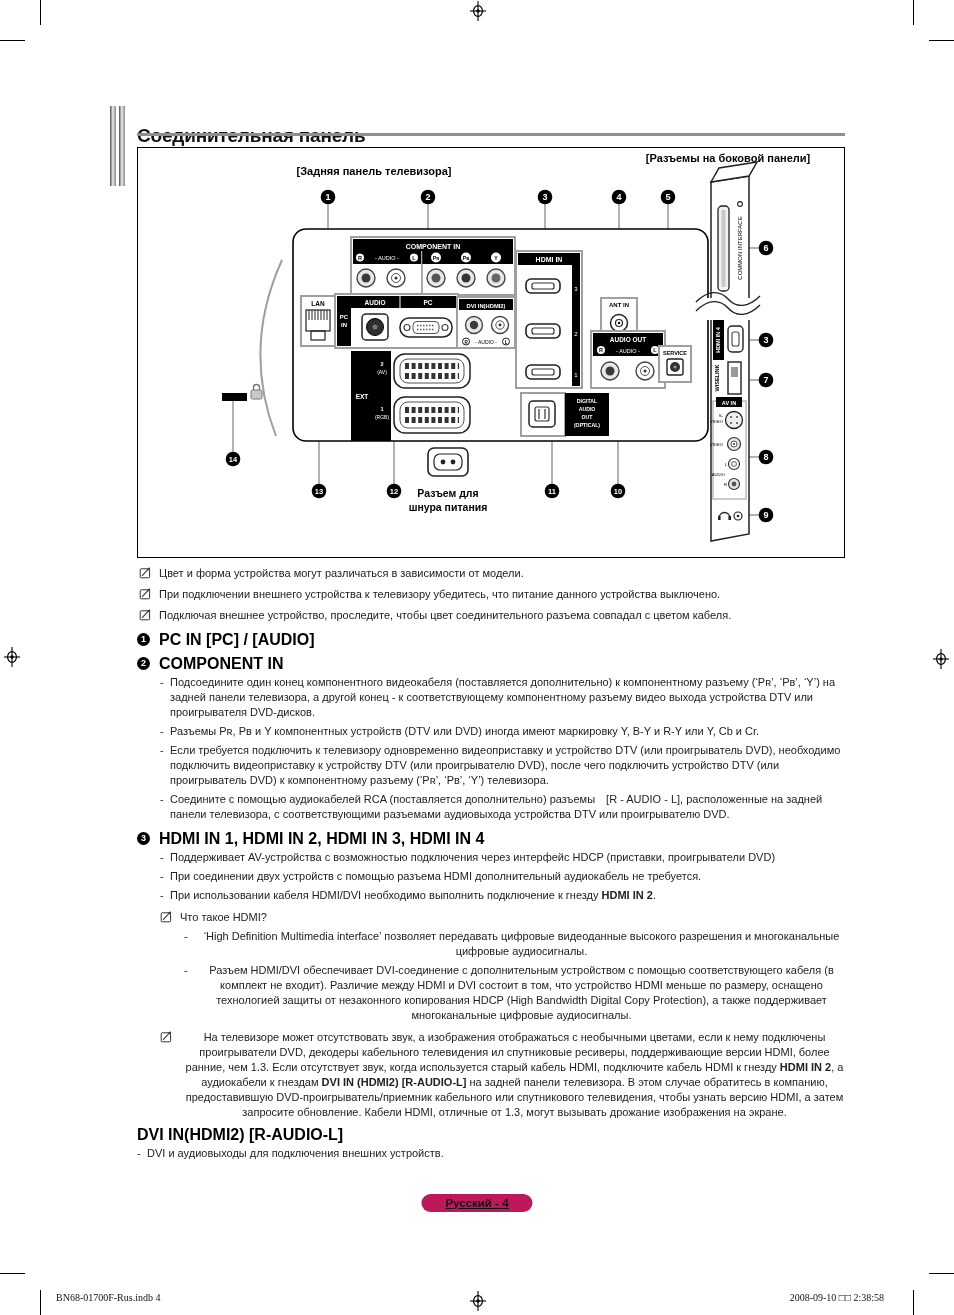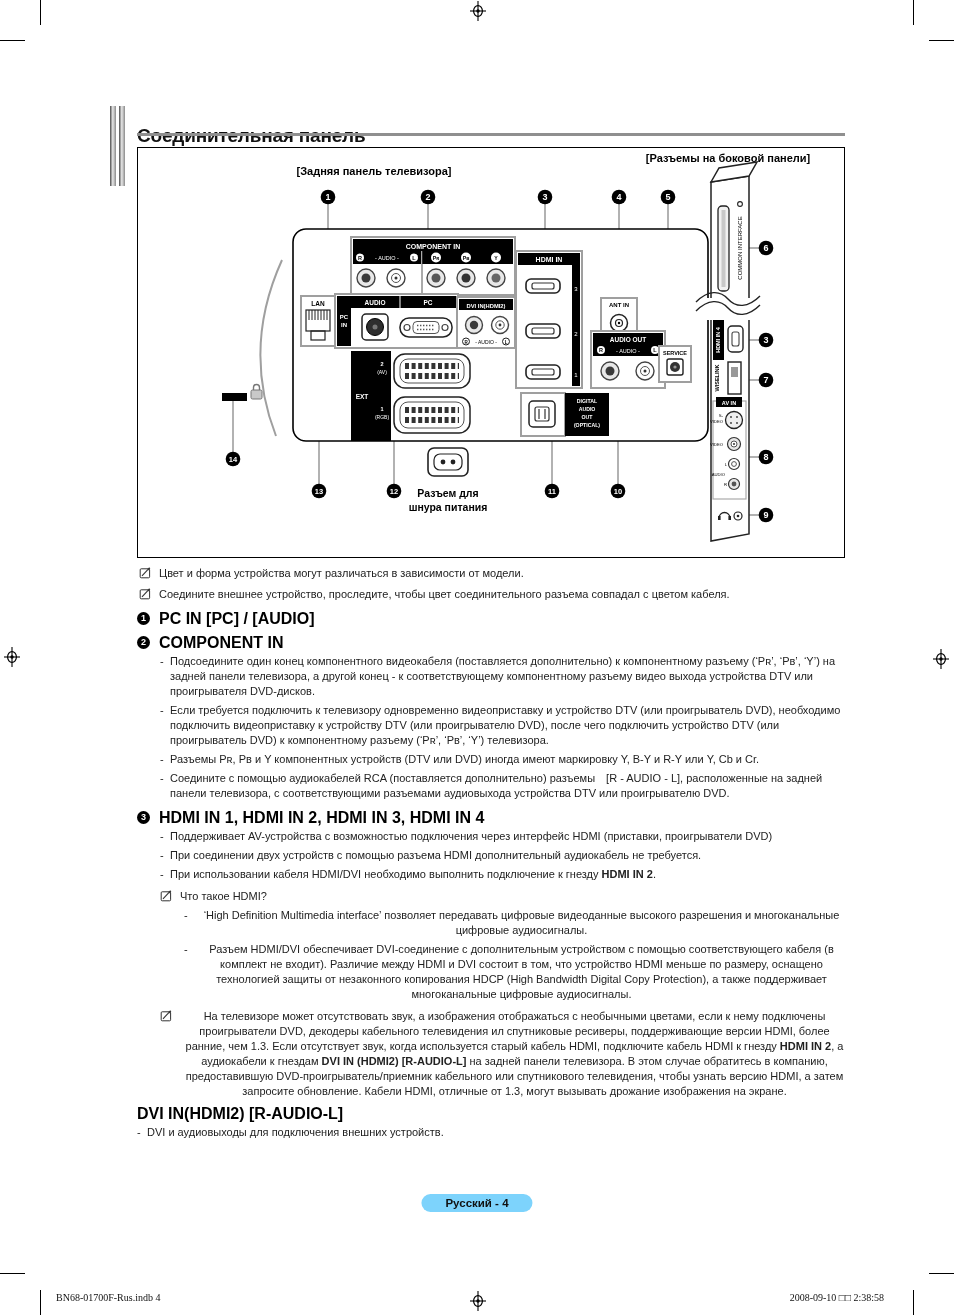--- a/index.html
+++ b/index.html
@@ -28,22 +28,22 @@
   .secnum{width:13px;height:13px;border-radius:50%;background:#000;color:#fff;font-size:9px;
     font-weight:bold;display:inline-flex;align-items:center;justify-content:center;flex:0 0 13px;}
   .sec-title{font-weight:bold;font-size:16px;color:#000;}
   .bullets{margin-left:23px;}
   .bullet{position:relative;padding-left:10px;margin-top:4px;}
   .bullet::before{content:"-";position:absolute;left:0;top:0;}
   .subnote{margin-left:23px;margin-top:7px;text-align:center;}
   .subnote .note-row{margin-left:0;margin-bottom:2px;}
   .subbullets{margin-left:24px;}
   
-  .pill{position:absolute;left:50%;transform:translateX(-50%);top:1194px;background:#7dd3fc;
-    border-radius:11px;padding:3px 24px;font-weight:bold;font-size:11.5px;color:#111;}
+  .pill{position:absolute;left:50%;transform:translateX(-50%);top:1194px;background:#be185d;
+    border-radius:11px;padding:3px 24px;font-weight:bold;font-size:11.5px;color:#111;text-decoration:underline;}
   .pf{position:absolute;top:1292px;font-family:"Liberation Serif",serif;font-size:10px;color:#111;}
   .pf-left{left:56px;font-family:Liberation Serif, serif;}
   .pf-right{right:70px;}
 </style>
 </head>
 <body>
 
 <div class="cropv" style="left:40px;top:0;height:25px"></div>
 <div class="cropv" style="left:913px;top:0;height:25px"></div>
 <div class="croph" style="left:0;top:40px;width:25px"></div>
@@ -415,50 +415,58 @@
         <line x1="8.6" y1="2.8" x2="10.8" y2="0.9" stroke="#333" stroke-width="1.6"></line>
       </svg>
     <span>Цвет и форма устройства могут различаться в зависимости от модели.</span>
   </div>
   <div class="note-row">
     <svg class="memo" viewBox="0 0 12 12">
         <rect x="1.2" y="1.8" width="9.4" height="9" rx="1" fill="#fff" stroke="#333"></rect>
         <line x1="3" y1="8.8" x2="8.6" y2="2.8" stroke="#333" stroke-width="1.1"></line>
         <line x1="8.6" y1="2.8" x2="10.8" y2="0.9" stroke="#333" stroke-width="1.6"></line>
       </svg>
-    <span>Соедините внешнее устройство, проследите, чтобы цвет соединительного разъема совпадал с цветом кабеля.</span>
+    <span>При подключении внешнего устройства к телевизору убедитесь, что питание данного устройства выключено.</span>
+  </div>
+  <div class="note-row">
+    <svg class="memo" viewBox="0 0 12 12">
+        <rect x="1.2" y="1.8" width="9.4" height="9" rx="1" fill="#fff" stroke="#333"></rect>
+        <line x1="3" y1="8.8" x2="8.6" y2="2.8" stroke="#333" stroke-width="1.1"></line>
+        <line x1="8.6" y1="2.8" x2="10.8" y2="0.9" stroke="#333" stroke-width="1.6"></line>
+      </svg>
+    <span>Подключая внешнее устройство, проследите, чтобы цвет соединительного разъема совпадал с цветом кабеля.</span>
   </div>
 
   <div class="sec">
     <div class="sec-head">
         <span class="secnum">1</span>
         <span class="sec-title">PC IN [PC] / [AUDIO]</span>
       </div>
   </div>
 
   <div class="sec">
     <div class="sec-head">
         <span class="secnum">2</span>
         <span class="sec-title">COMPONENT IN</span>
       </div>
     <div class="bullets">
       <div class="bullet">Подсоедините один конец компонентного видеокабеля (поставляется дополнительно) к компонентному разъему (‘Pʀ’, ‘Pʙ’, ‘Y’) на задней панели телевизора, а другой конец - к соответствующему компонентному разъему видео выхода устройства DTV или проигрывателя DVD-дисков.</div>
+      <div class="bullet">Разъемы Pʀ, Pʙ и Y компонентных устройств (DTV или DVD) иногда имеют маркировку Y, B-Y и R-Y или Y, Cb и Cr.</div>
       <div class="bullet">Если требуется подключить к телевизору одновременно видеоприставку и устройство DTV (или проигрыватель DVD), необходимо подключить видеоприставку к устройству DTV (или проигрывателю DVD), после чего подключить устройство DTV (или проигрыватель DVD) к компонентному разъему (‘Pʀ’, ‘Pʙ’, ‘Y’) телевизора.</div>
-      <div class="bullet">Разъемы Pʀ, Pʙ и Y компонентных устройств (DTV или DVD) иногда имеют маркировку Y, B-Y и R-Y или Y, Cb и Cr.</div>
       <div class="bullet"><span>Соедините с помощью аудиокабелей RCA (поставляется дополнительно) разъемы </span><span style="font-weight: normal; padding-left: 8px;">[R - AUDIO - L]</span><span>, расположенные на задней панели телевизора, с соответствующими разъемами аудиовыхода устройства DTV или проигрывателю DVD.</span></div>
     </div>
   </div>
 
   <div class="sec">
     <div class="sec-head">
         <span class="secnum">3</span>
         <span class="sec-title">HDMI IN 1, HDMI IN 2, HDMI IN 3, HDMI IN 4</span>
       </div>
     <div class="bullets">
-      <div class="bullet">Поддерживает AV-устройства с возможностью подключения через интерфейс HDMI (приставки, проигрыватели DVD)</div>
+      <div class="bullet">Поддерживает AV-устройства с возможностью подключения через интерфейс HDCP (приставки, проигрыватели DVD)</div>
       <div class="bullet">При соединении двух устройств с помощью разъема HDMI дополнительный аудиокабель не требуется.</div>
       <div class="bullet"><span>При использовании кабеля HDMI/DVI необходимо выполнить подключение к гнезду </span><span style="font-weight: bold;">HDMI IN 2</span><span>.</span></div>
     </div>
     <div class="subnote">
       <div class="note-row">
         <svg class="memo" viewBox="0 0 12 12">
             <rect x="1.2" y="1.8" width="9.4" height="9" rx="1" fill="#fff" stroke="#333"></rect>
             <line x1="3" y1="8.8" x2="8.6" y2="2.8" stroke="#333" stroke-width="1.1"></line>
             <line x1="8.6" y1="2.8" x2="10.8" y2="0.9" stroke="#333" stroke-width="1.6"></line>
           </svg>

